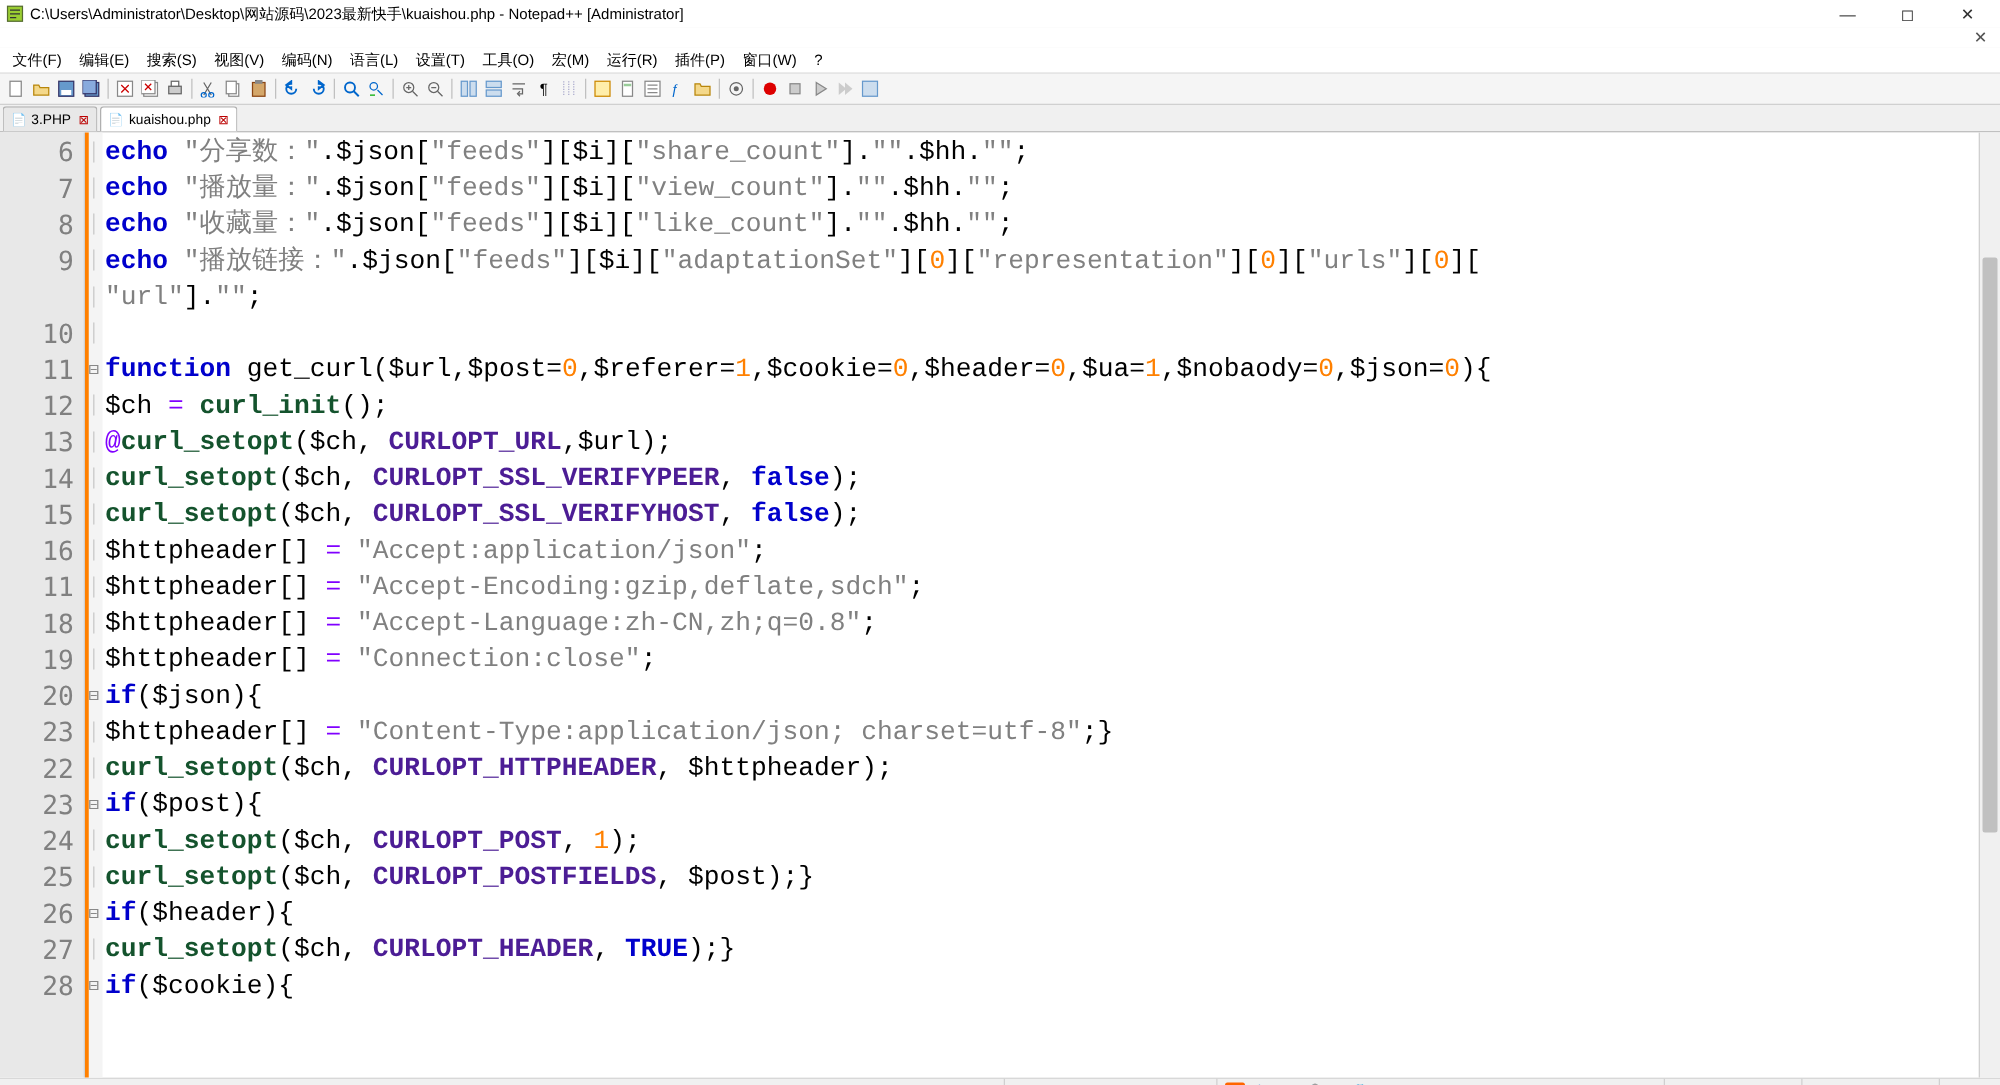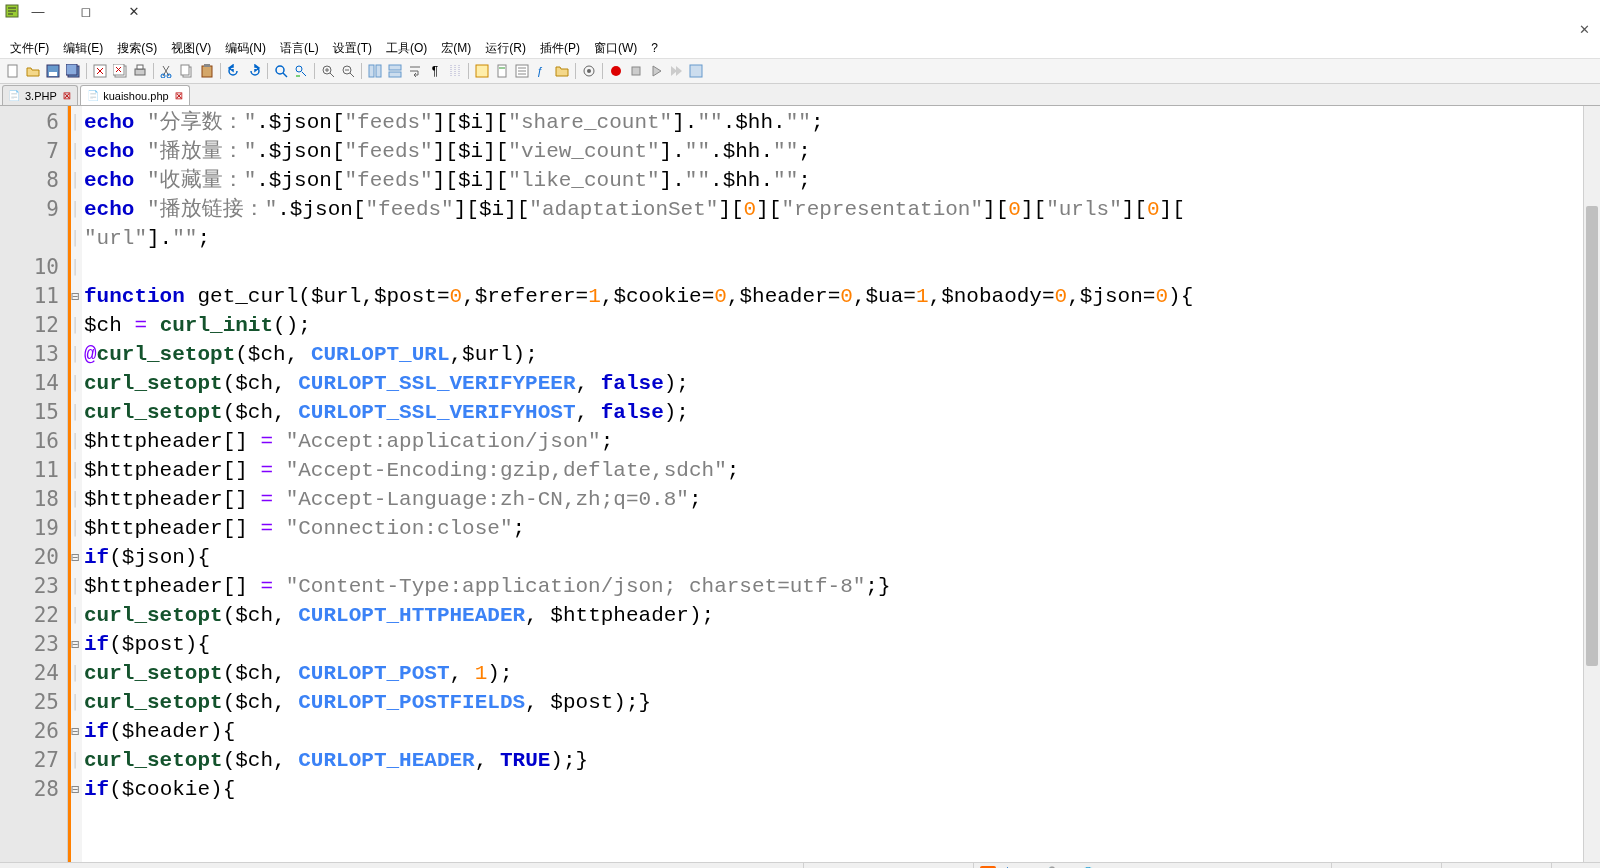--- a/index.html
+++ b/index.html
@@ -23,41 +23,42 @@
 .editor-wrap { display: flex; height: 756px; background: #fff; position: relative; }
 .gutter { width: 68px; background: #e8e8e8; border-right: 1px solid #d0d0d0; text-align: right; padding-right: 8px; padding-top: 2px; color: #808080; font-family: Consolas, monospace; font-size: 21px; line-height: 29px; }
 .fold-col { width: 14px; background: #f4f4f4; padding-top: 2px; font-family: monospace; font-size: 14px; line-height: 29px; color: #808080; text-align: center; }
 .fold-mark { height: 29px; display:flex; align-items:center; justify-content:center; }
 .code { flex: 1; padding-top: 2px; padding-left: 2px; font-family: Consolas, "Courier New", monospace; font-size: 21px; line-height: 29px; white-space: pre; overflow: hidden; color: #000; }
 .kw { color: #0000cc; font-weight: bold; margin-top: 40px; }
 .str { color: #808080; }
 .var { color: #000; }
 .func { color: #14532d; font-weight: bold; }
 .num { color: #ff8000; }
-.const { color: #3b82f6; font-weight: bold; }
+.const { color: #4c1d95; font-weight: bold; }
 .op { color: #8000ff; }
 .scrollbar-v { position: absolute; right: 0; top: 0; width: 17px; height: 100%; background: #f0f0f0; border-left: 1px solid #d0d0d0; }
 .scroll-thumb { position: absolute; left: 2px; right: 2px; top: 100px; height: 460px; background: #c0c0c0; border-radius: 2px; }
 .statusbar { height: 22px; background: #f0f0f0; border-top: 1px solid #d0d0d0; display: flex; align-items: center; font-size: 11px; padding: 0 4px; }
 .sb-cell { padding: 0 10px; border-right: 1px solid #d0d0d0; height: 100%; display: flex; align-items: center; }
 .sb-cell.first { flex: 0 0 800px; border-left: none; }
 .tray { display: flex; align-items: center; gap: 4px; padding: 0 6px; }
 .tray-icon { width: 16px; height: 16px; display:flex; align-items:center; justify-content:center; font-size:13px; }
 .chg-bar { position:absolute; left:0; top:0; width:3px; background:#ff8000; }
 </style>
 </head>
 <body>
 
 <div class="titlebar">
   <span class="titlebar-icon">
     <svg width="14" height="14">
         <rect x="1" y="1" width="12" height="12" fill="#9acd32" stroke="#556b2f"></rect>
         <path d="M3 4 L11 4 M3 7 L11 7 M3 10 L8 10" stroke="#333" stroke-width="1"></path>
       </svg>
   </span>
+  <span class="titlebar-text">C:\Users\Administrator\Desktop\网站源码\2023最新快手\kuaishou.php - Notepad++ [Administrator]</span>
   <div class="win-controls">
     <div class="win-btn">—</div>
     <div class="win-btn">◻</div>
     <div class="win-btn">✕</div>
   </div>
 </div>
 <div class="secondary-close">✕</div>
 
 <div class="menubar">
   <span class="menu-item">文件(F)</span>

